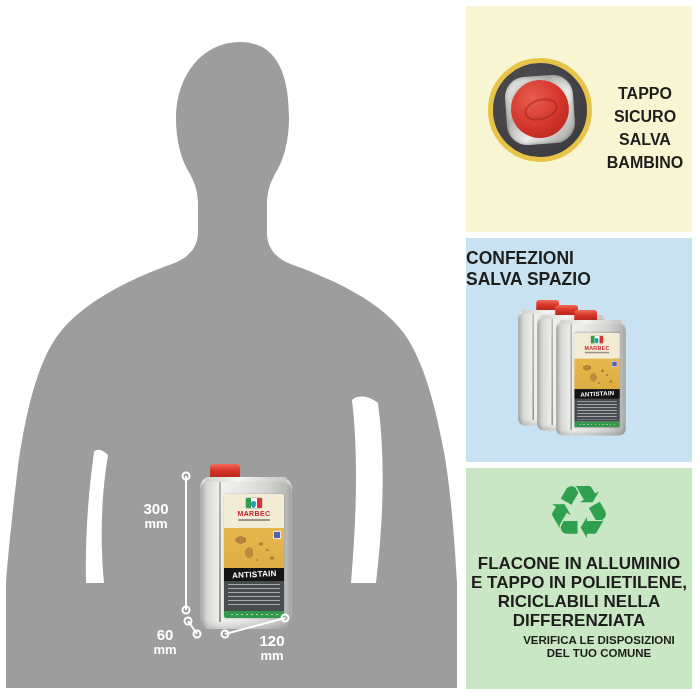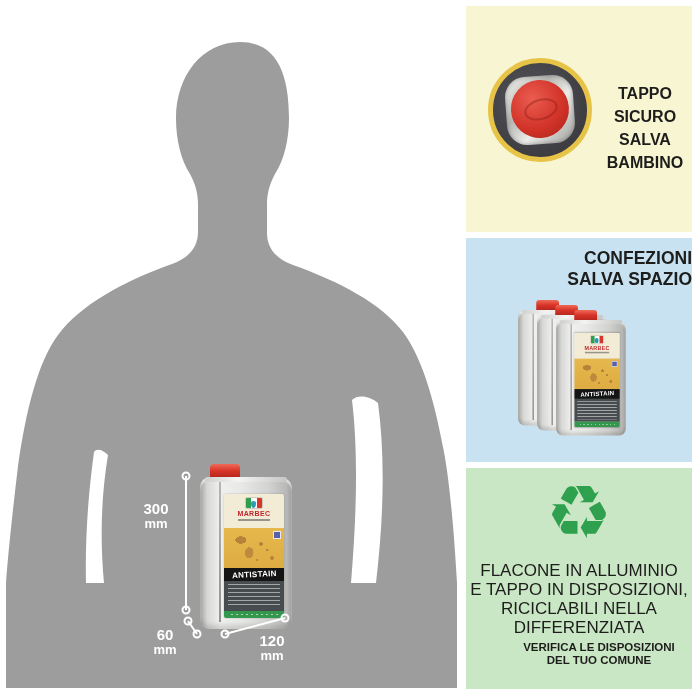--- a/index.html
+++ b/index.html
@@ -87,28 +87,28 @@
     transform:rotate(-4deg);
     background:linear-gradient(135deg,#f7f7f5 0%,#b5b5b1 35%,#ececea 60%,#9d9d99 100%);
     box-shadow:inset 0 0 4px rgba(0,0,0,.35);}
   .tv-cap{position:absolute;left:5px;top:4px;width:58px;height:58px;border-radius:50%;
     background:radial-gradient(circle at 38% 32%,#ea5c50 0%,#d33429 55%,#ab2218 100%);}
   .tv-cap::after{content:"";position:absolute;left:13px;top:19px;width:30px;height:17px;border-radius:50%;
     border:2px solid rgba(120,20,14,.35);transform:rotate(-12deg);}
   .cap-text{position:absolute;left:134px;top:68px;width:90px;text-align:center;
     color:var(--text-black);font-weight:bold;font-size:16px;line-height:23px;margin-top:8px;}
 
-  .space-title{margin-top:10px;text-align:right;color:var(--text-black);
+  .space-title{margin-top:10px;text-align:left;color:var(--text-black);
     font-weight:bold;font-size:17.5px;line-height:21px;}
   .cans-cluster{position:absolute;left:0;top:0;width:226px;height:224px;}
 
   .recycle-glyph{margin-top:6px;text-align:center;font-family:"DejaVu Sans",sans-serif;
     font-size:74px;line-height:76px;color:var(--recycle-green);font-weight:normal;}
-  .recycle-title{margin-top:11px;text-align:center;color:var(--text-black);
-    font-weight:normal;font-size:17px;line-height:19px;}
+  .recycle-title{margin-top:4px;text-align:center;color:var(--text-black);
+    font-weight:bold;font-size:17px;line-height:19px;}
   .recycle-note{margin-top:4px;text-align:center;color:var(--text-black);
     font-weight:bold;font-size:11.5px;line-height:12.5px;padding-left:40px;}
 </style>
 </head>
 <body>
 
 <div class="stage">
 
   <svg class="silhouette-svg" viewBox="0 0 455 688" preserveAspectRatio="none">
     <path fill="var(--silhouette-gray)" d="
@@ -249,21 +249,21 @@
           </div>
         </div>
       </div>
     </div>
   </div>
 
   <div class="panel panel-green">
     <div class="recycle-glyph">♻</div>
     <div class="recycle-title">
       <div>FLACONE IN ALLUMINIO</div>
-      <div>E TAPPO IN DISPOSIZIONI,</div>
+      <div>E TAPPO IN POLIETILENE,</div>
       <div>RICICLABILI NELLA</div>
       <div>DIFFERENZIATA</div>
     </div>
     <div class="recycle-note">
       <div>VERIFICA LE DISPOSIZIONI</div>
       <div>DEL TUO COMUNE</div>
     </div>
   </div>
 
 </div>

